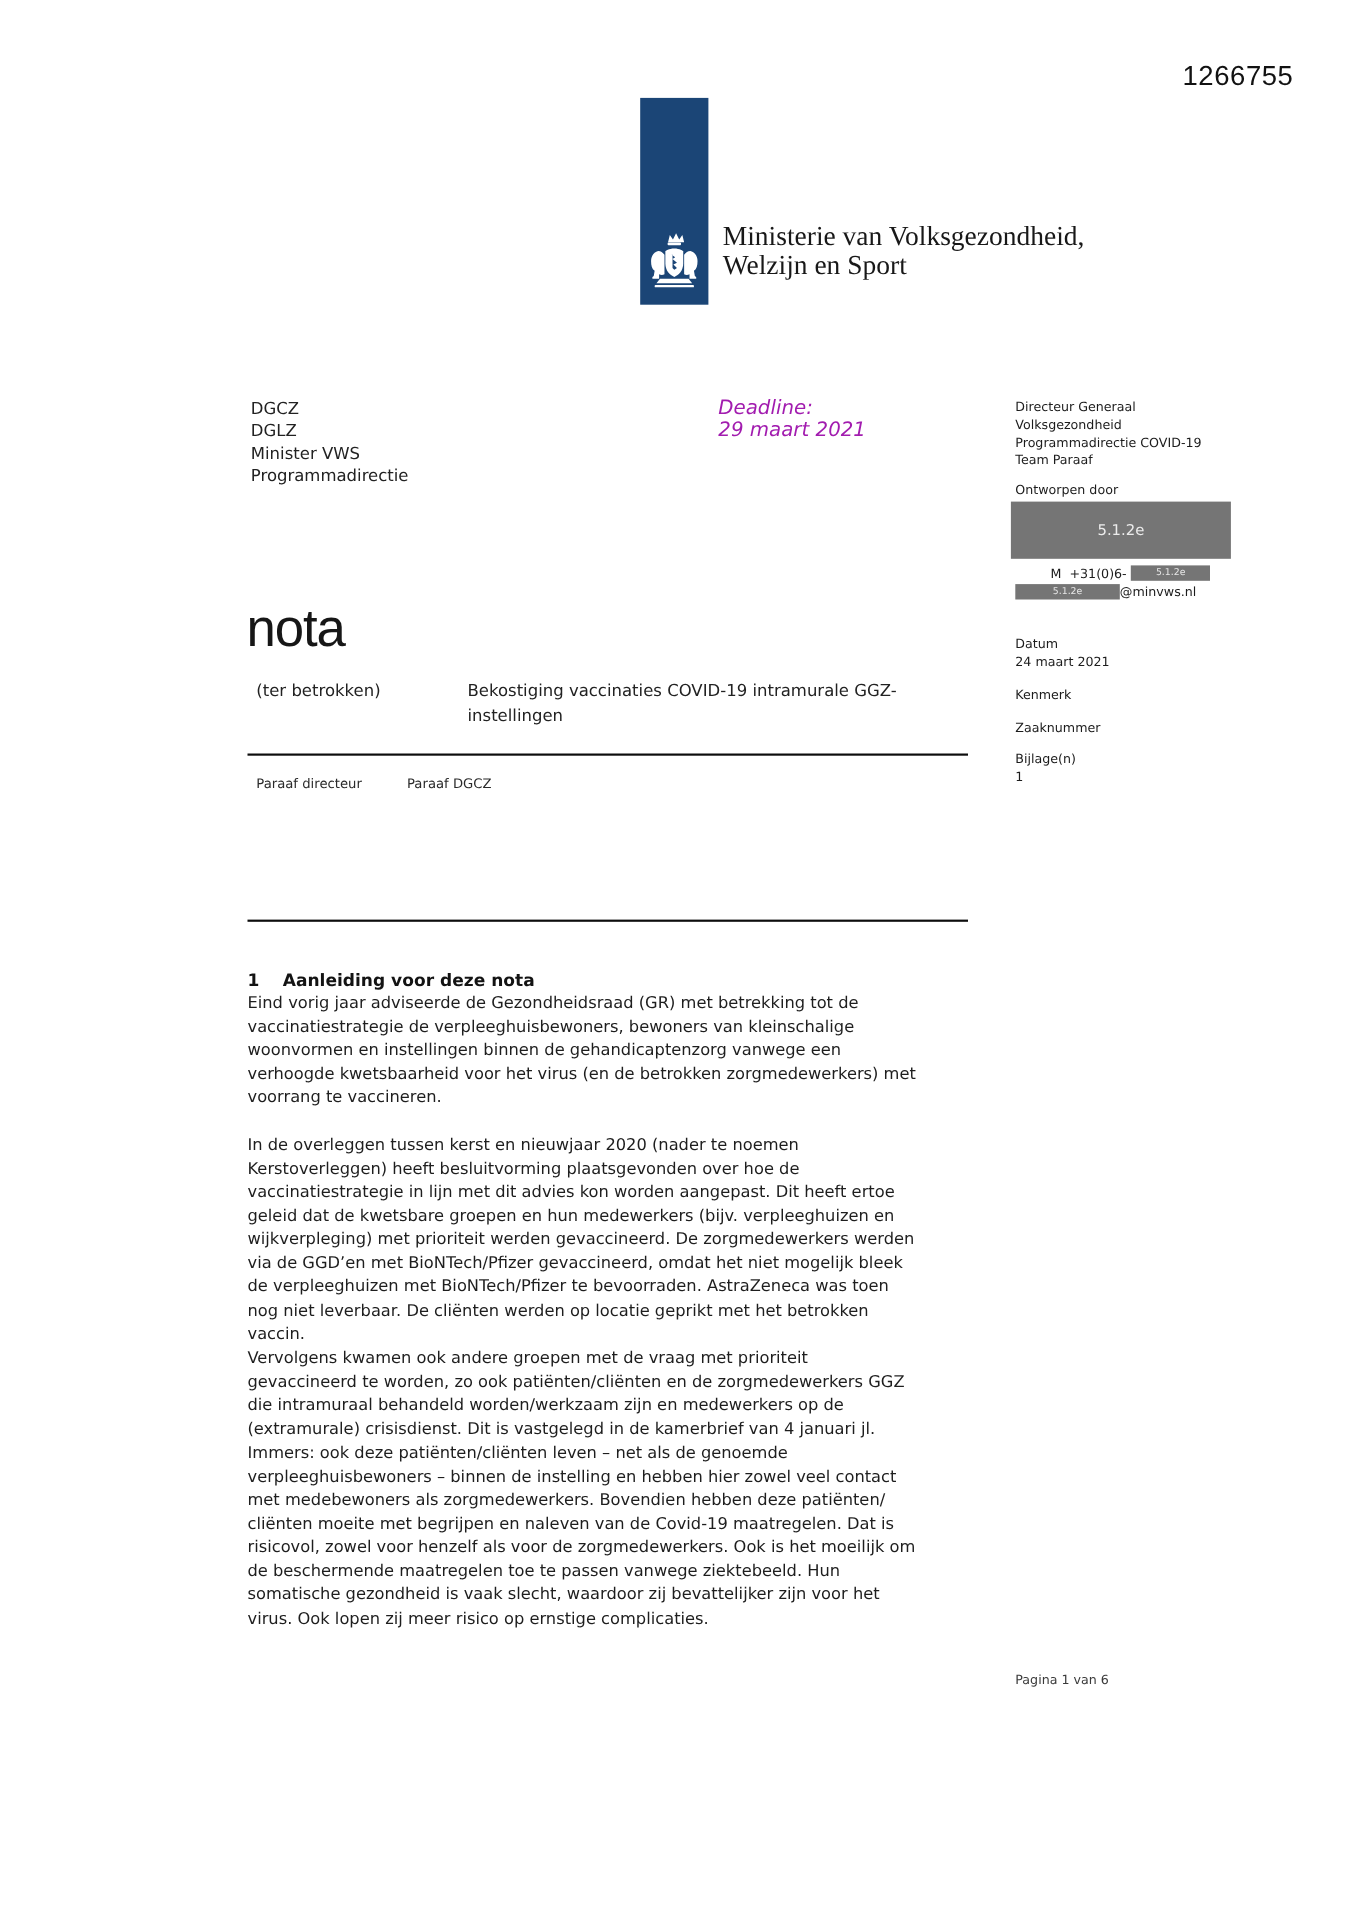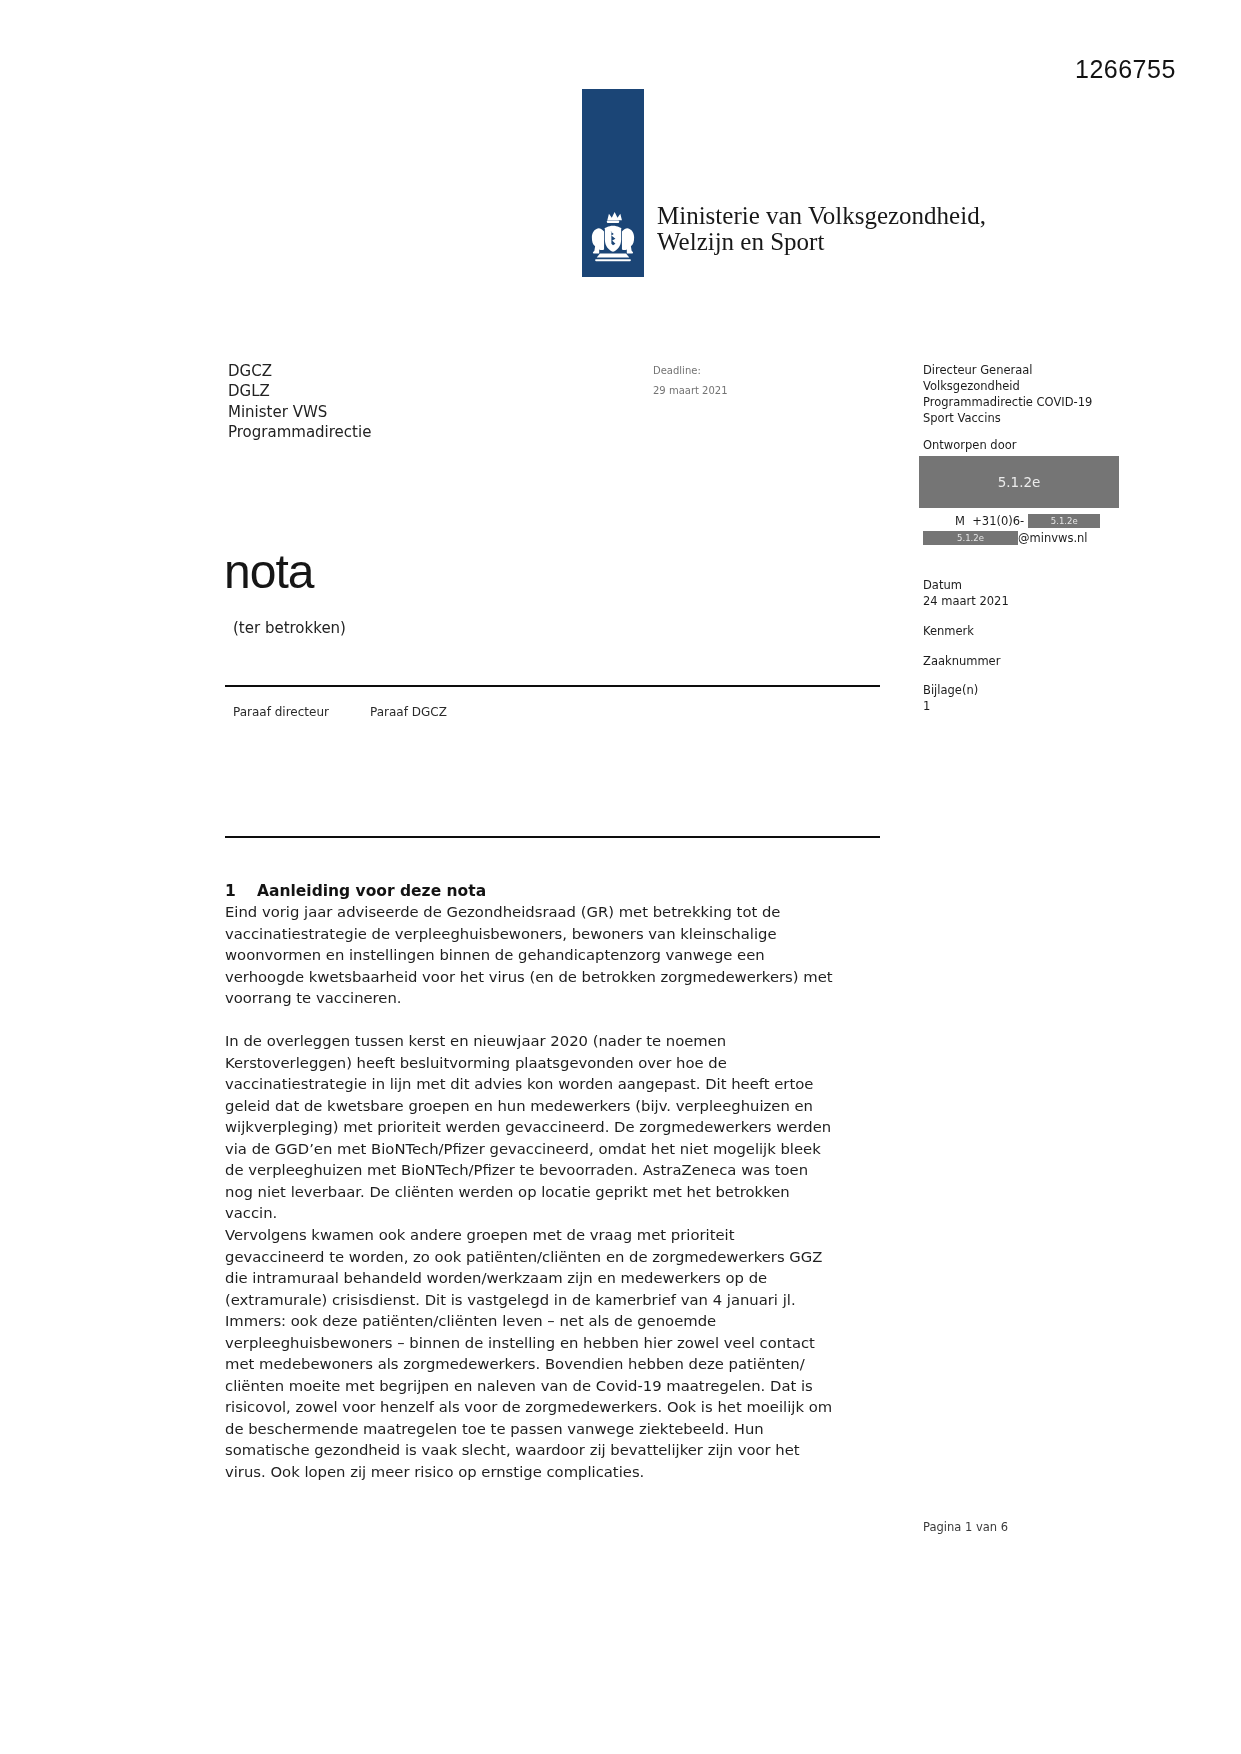--- a/index.html
+++ b/index.html
@@ -18,21 +18,21 @@
     position:absolute;left:582px;top:89px;width:62px;height:188px;
     background:#1b4576;display:flex;align-items:flex-end;justify-content:center;
   }
   .logo-bar svg{display:block;margin-bottom:11px;}
   .ministry-name{
     position:absolute;left:657px;top:203px;
     font-family:"Liberation Serif",serif;font-size:25px;line-height:25.5px;color:#181818;
   }
   
   .recipients{position:absolute;left:228px;top:361px;font-size:15px;line-height:20.3px;color:#222;}
-  .deadline{position:absolute;left:653px;top:361px;font-size:10px;line-height:20.3px;color:#737373;}
+  .deadline{position:absolute;left:653px;top:361px;font-size:18px;line-height:20.3px;color:#a21caf;font-style:italic;}
   
   .sidebar{position:absolute;left:923px;top:362px;width:200px;font-size:11.5px;line-height:16px;color:#1c1c1c;}
   .sb-bold{font-weight:normal;}
   .sb-gap-sm{margin-top:11px;}
   .redaction-big{
     margin-top:3px;margin-left:-4px;width:200px;height:52px;background:#757575;
     color:#ececec;font-size:13.5px;display:flex;align-items:center;justify-content:center;
   }
   .sb-row{display:flex;align-items:center;}
   .sb-row.phone{margin-top:5px;height:15px;}
@@ -116,21 +116,21 @@
 
   <div class="deadline">
     <div>Deadline:</div>
     <div>29 maart 2021</div>
   </div>
 
   <div class="sidebar">
     <div class="sb-bold">Directeur Generaal</div>
     <div class="sb-bold">Volksgezondheid</div>
     <div>Programmadirectie COVID-19</div>
-    <div>Sport Vaccins</div>
+    <div>Team Paraaf</div>
 
     <div class="sb-bold sb-gap-sm">Ontworpen door</div>
     <div class="redaction-big">
       <span>5.1.2e</span>
     </div>
 
     <div class="sb-row phone">
       <span class="pre">M  +31(0)6-</span>
       <span class="redaction-sm phone-box">
         <span>5.1.2e</span>
@@ -149,20 +149,21 @@
     <div class="sb-bold sb-kenmerk">Kenmerk</div>
     <div class="sb-bold sb-zaak">Zaaknummer</div>
 
     <div class="sb-bold sb-bijlage">Bijlage(n)</div>
     <div>1</div>
   </div>
 
   <div class="nota-title">nota</div>
 
   <div class="decision-type">(ter betrokken)</div>
+  <div class="subject">Bekostiging vaccinaties COVID-19 intramurale GGZ-instellingen</div>
 
   <div class="rule rule-1"></div>
 
   <div class="paraaf paraaf-directeur">Paraaf directeur</div>
   <div class="paraaf paraaf-dgcz">Paraaf DGCZ</div>
 
   <div class="rule rule-2"></div>
 
   <div class="section-heading">
     <span class="num">1</span><span>Aanleiding voor deze nota</span>

